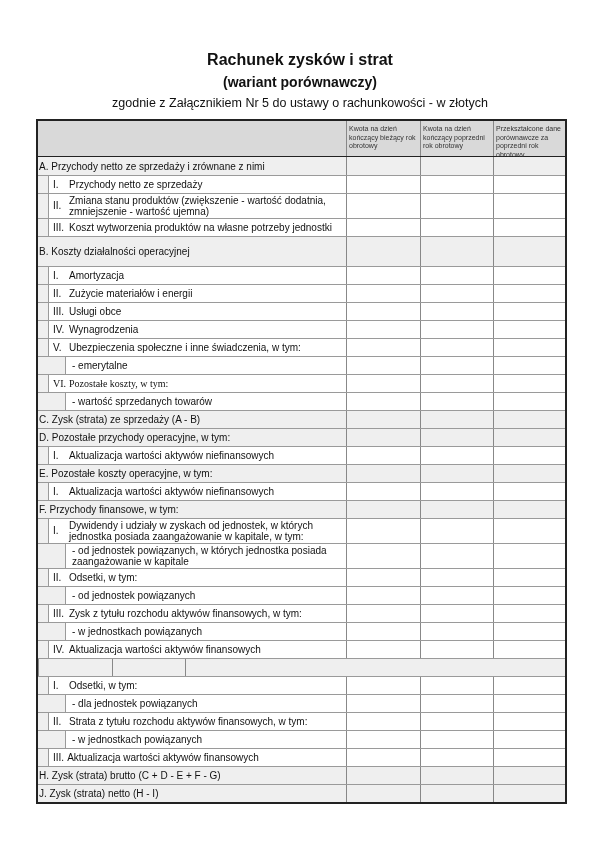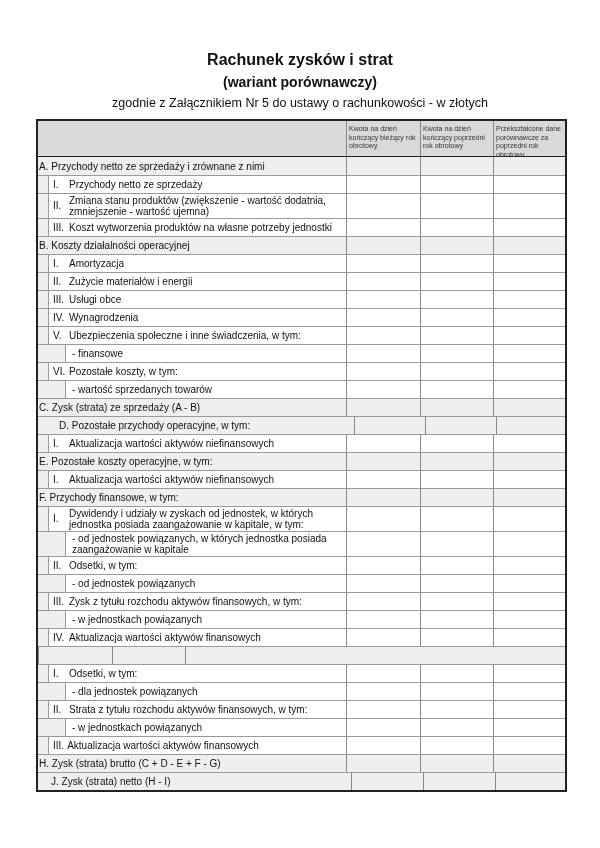--- a/index.html
+++ b/index.html
@@ -83,21 +83,21 @@
         <div class="indent"></div>
         <div class="txt">
           <span class="num">III.</span>
           <span class="lbl">Koszt wytworzenia produktów na własne potrzeby jednostki</span>
         </div>
       </div>
       <div class="c1"></div>
       <div class="c2"></div>
       <div class="c3"></div>
     </div>
-    <div class="row lvl0" style="height: 18px;">
+    <div class="row lvl0" style="height: 30px;">
       <div class="c0">
         <span>B. Koszty działalności operacyjnej</span>
       </div>
       <div class="c1"></div>
       <div class="c2"></div>
       <div class="c3"></div>
     </div>
     <div class="row lvl1" style="height: 18px;">
       <div class="c0">
         <div class="indent"></div>
@@ -155,28 +155,28 @@
         </div>
       </div>
       <div class="c1"></div>
       <div class="c2"></div>
       <div class="c3"></div>
     </div>
     <div class="row lvl2" style="height: 18px;">
       <div class="c0">
         <div class="indent"></div>
         <div class="txt">
-          <span class="lbl">- finansowe</span>
-        </div>
-      </div>
-      <div class="c1"></div>
-      <div class="c2"></div>
-      <div class="c3"></div>
-    </div>
-    <div class="row lvl1" style="height: 18px;">
+          <span class="lbl">- emerytalne</span>
+        </div>
+      </div>
+      <div class="c1"></div>
+      <div class="c2"></div>
+      <div class="c3"></div>
+    </div>
+    <div class="row lvl1" style="height: 18px; font-family: Liberation Serif, serif;">
       <div class="c0">
         <div class="indent"></div>
         <div class="txt">
           <span class="num">VI.</span>
           <span class="lbl">Pozostałe koszty, w tym:</span>
         </div>
       </div>
       <div class="c1"></div>
       <div class="c2"></div>
       <div class="c3"></div>
@@ -193,21 +193,21 @@
       <div class="c3"></div>
     </div>
     <div class="row lvl0" style="height: 18px;">
       <div class="c0">
         <span>C. Zysk (strata) ze sprzedaży (A - B)</span>
       </div>
       <div class="c1"></div>
       <div class="c2"></div>
       <div class="c3"></div>
     </div>
-    <div class="row lvl0" style="height: 18px; padding-left: 20px;">
+    <div class="row lvl0" style="height: 18px;">
       <div class="c0">
         <span>D. Pozostałe przychody operacyjne, w tym:</span>
       </div>
       <div class="c1"></div>
       <div class="c2"></div>
       <div class="c3"></div>
     </div>
     <div class="row lvl1" style="height: 18px;">
       <div class="c0">
         <div class="indent"></div>
@@ -393,21 +393,21 @@
       <div class="c3"></div>
     </div>
     <div class="row lvl0" style="height: 18px;">
       <div class="c0">
         <span>H. Zysk (strata) brutto (C + D - E + F - G)</span>
       </div>
       <div class="c1"></div>
       <div class="c2"></div>
       <div class="c3"></div>
     </div>
-    <div class="row lvl0" style="height: 18px; padding-left: 12px;">
+    <div class="row lvl0" style="height: 18px;">
       <div class="c0">
         <span>J. Zysk (strata) netto (H - I)</span>
       </div>
       <div class="c1"></div>
       <div class="c2"></div>
       <div class="c3"></div>
     </div>
   </div>
 
 </body></html>

